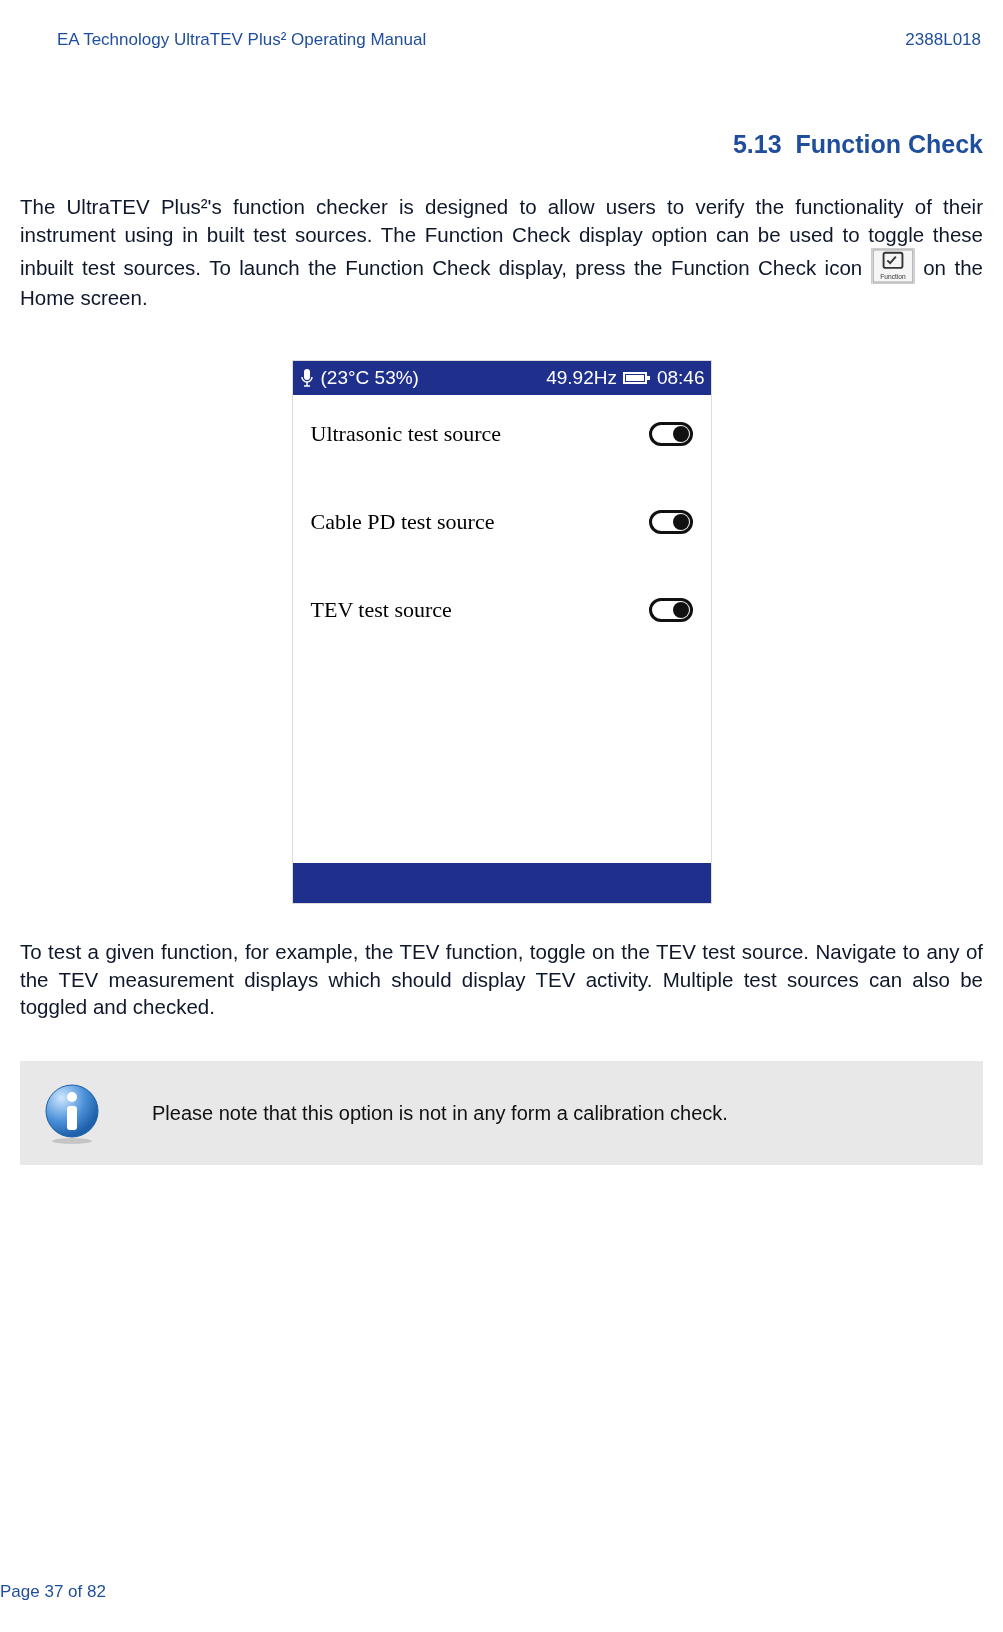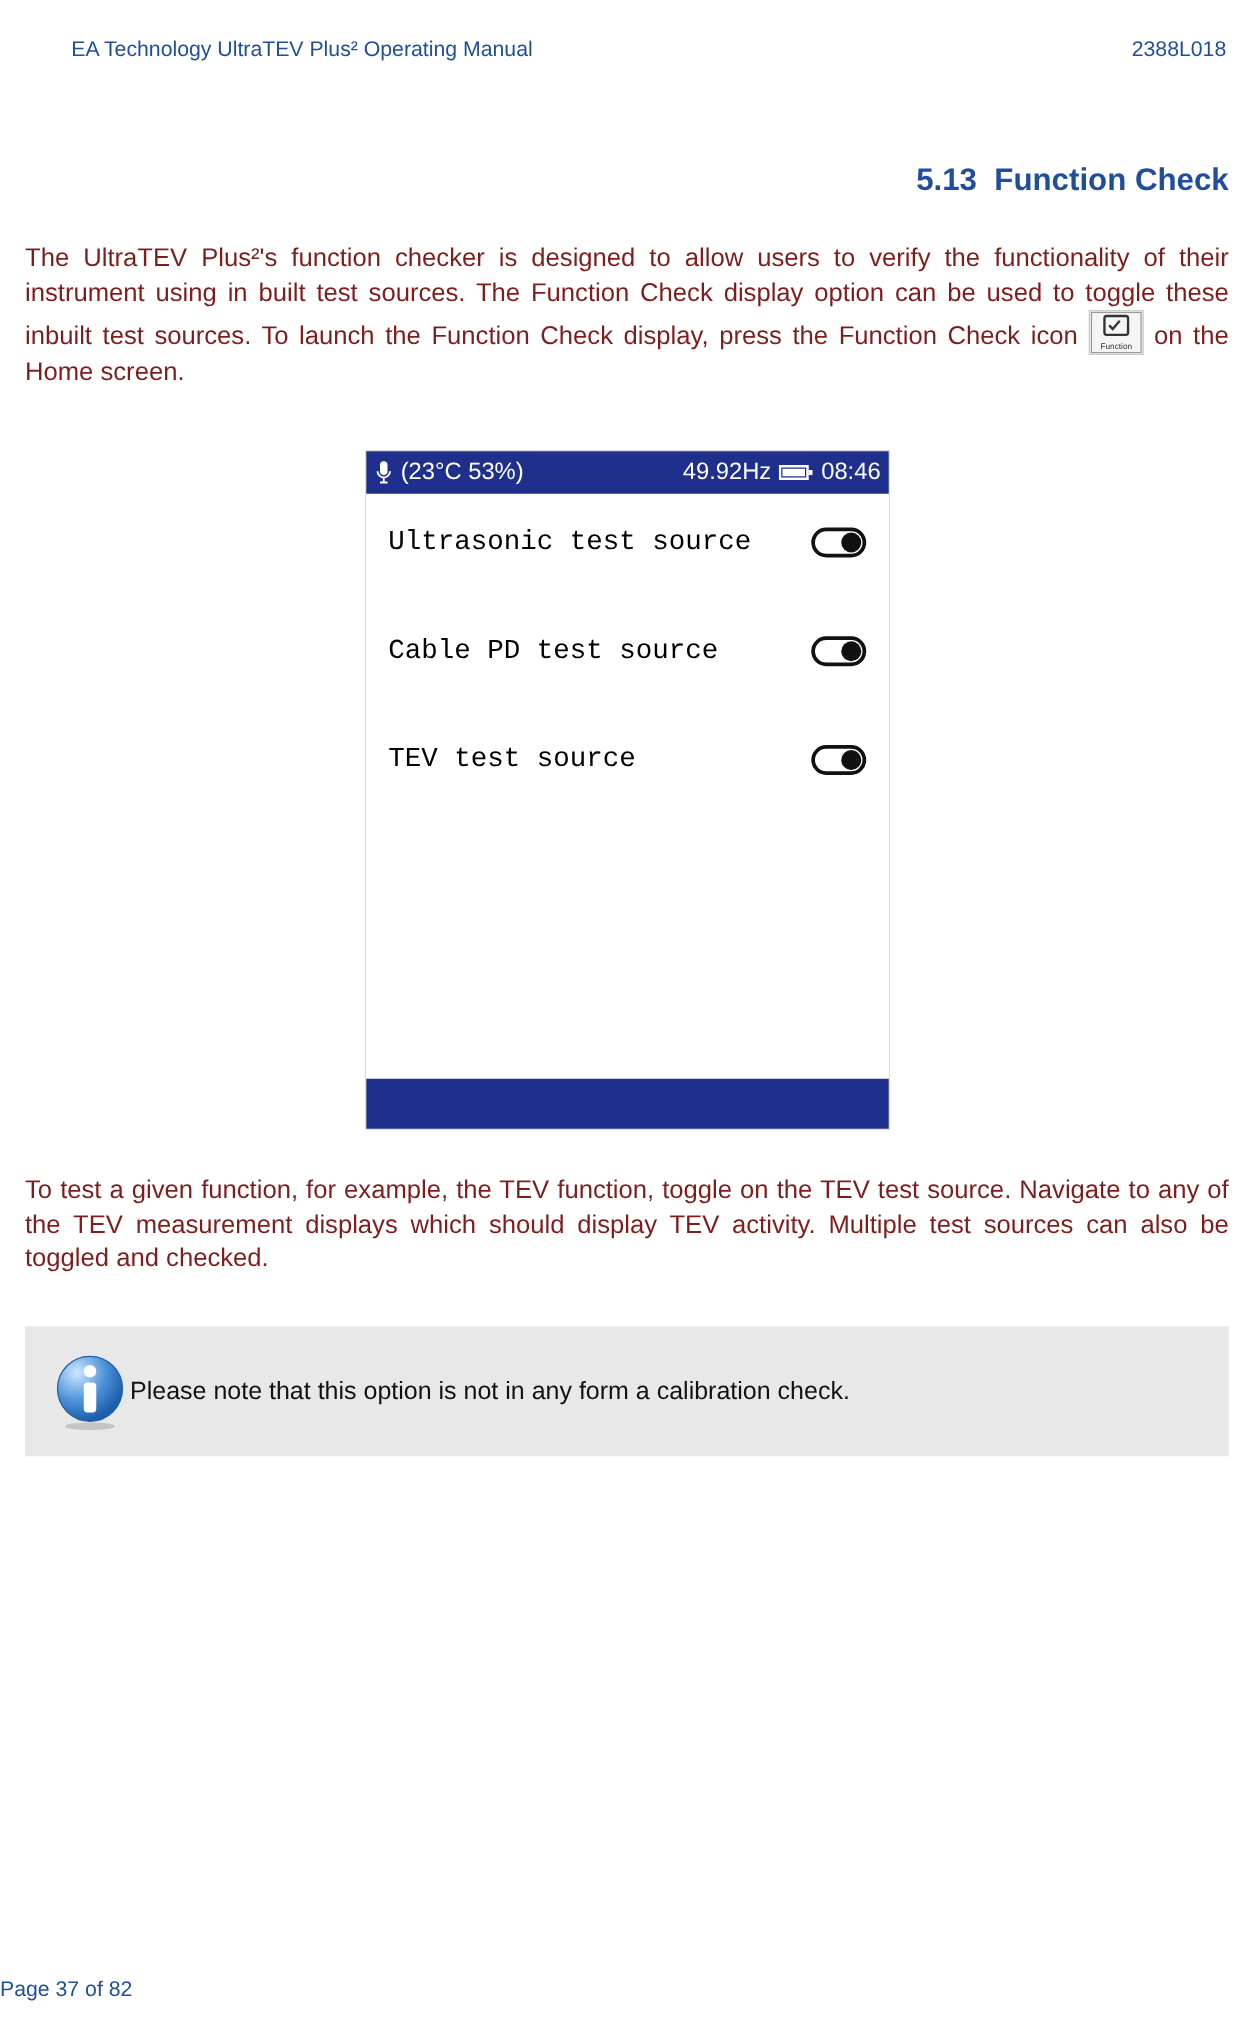--- a/index.html
+++ b/index.html
@@ -27,21 +27,21 @@
     font-size: 25px;
     font-weight: 700;
     margin-top: 80px;
     margin-bottom: 18px;
     text-align: right;
   }
   .body-text {
     font-size: 20.5px;
     line-height: 1.35;
     text-align: justify;
-    color: #7f1d1d;
+    color: #0f172a;
     margin-top: 34px;
   }
   .body-text .inline-icon-wrap {
     display: inline-block;
     width: 44px;
     height: 36px;
     vertical-align: -8px;
     background: #f0f0f0;
     border: 1px solid #ccc;
     position: relative;
@@ -65,21 +65,21 @@
     display: flex;
     align-items: center;
     padding: 0 6px;
     gap: 6px;
   }
   .screen-bar .spacer { flex: 1; }
   .mic-icon, .batt-icon { display: inline-flex; align-items: center; }
   .screen-body {
     min-height: 468px;
     padding: 26px 18px 0 18px;
-    font-family: Liberation Mono, monospace;
+    font-family: Liberation Serif, serif;
   }
   .toggle-row {
     display: flex;
     align-items: center;
     justify-content: space-between;
     margin-bottom: 62px;
     font-size: 22px;
   }
   .toggle {
     width: 44px;
@@ -102,20 +102,21 @@
   .screen-footer {
     height: 40px;
     background: #1e2f8c;
   }
   .note-box {
     background: #e8e8e8;
     display: flex;
     align-items: center;
     padding: 20px 20px;
     margin-top: 40px;
+    gap: 48px;
   }
   .note-icon {
     width: 64px;
     height: 64px;
     flex: 0 0 64px;
   }
   .note-text {
     font-size: 20px;
     color: #111;
   }

